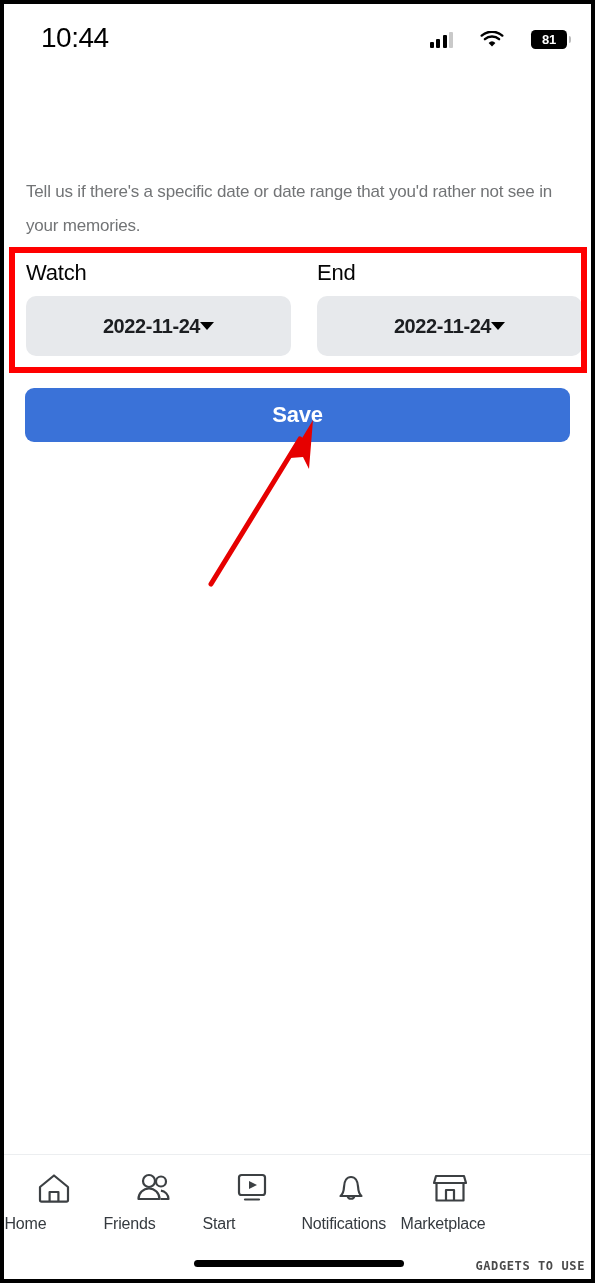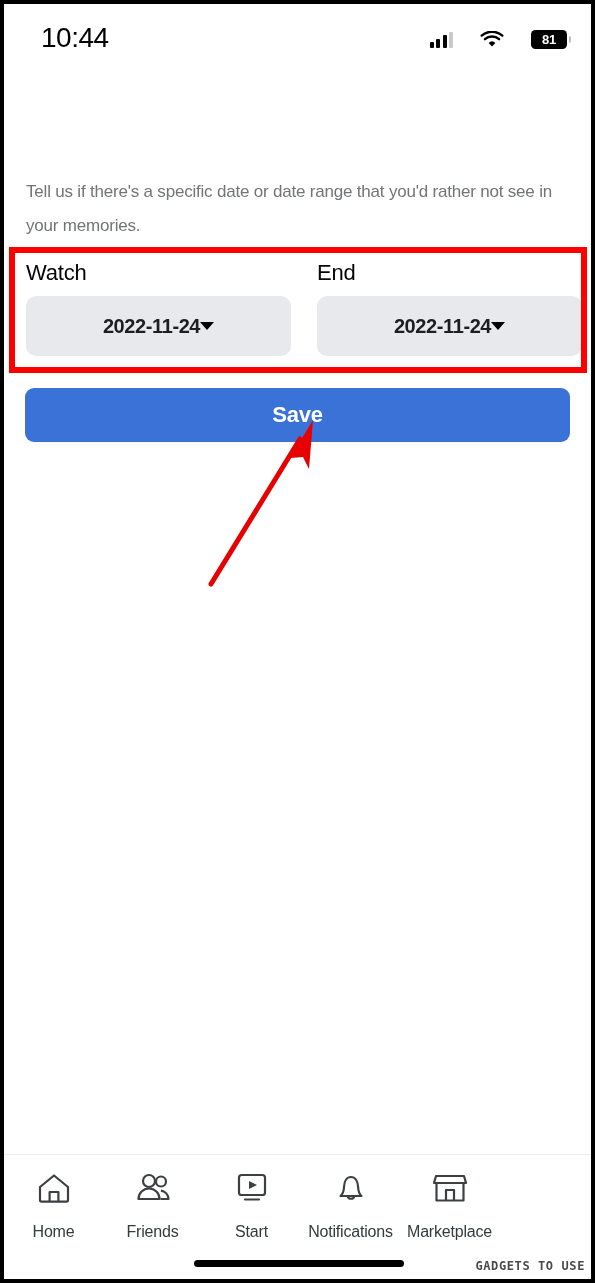--- a/index.html
+++ b/index.html
@@ -128,22 +128,22 @@
   #navbar {
     position:absolute; left:0; bottom:0; width:587px; height:125px;
     background:#ffffff;
     border-top:1px solid #eceef0;
   }
   #navitems {
     position:absolute; left:0; top:14px; width:495px; height:74px;
     display:flex; align-items:flex-start; justify-content:space-around;
   }
   .navitem {
-    display:flex; flex-direction:column; align-items:center;
-    gap:16px; cursor:pointer; width:98px;
+    display:flex; flex-direction:column; 
+    gap:8px; cursor:pointer; width:98px;
   }
   .navitem .ico { height:38px; display:flex; align-items:center; justify-content:center; }
   .navitem .lbl {
     font-size:16px; color:#353a3f; letter-spacing:-0.2px; white-space:nowrap;
   }
 
   
   #blue-line-top {
     position:absolute; right:2px; top:1169px; width:95px; height:5px;
     background:#4267b2;

